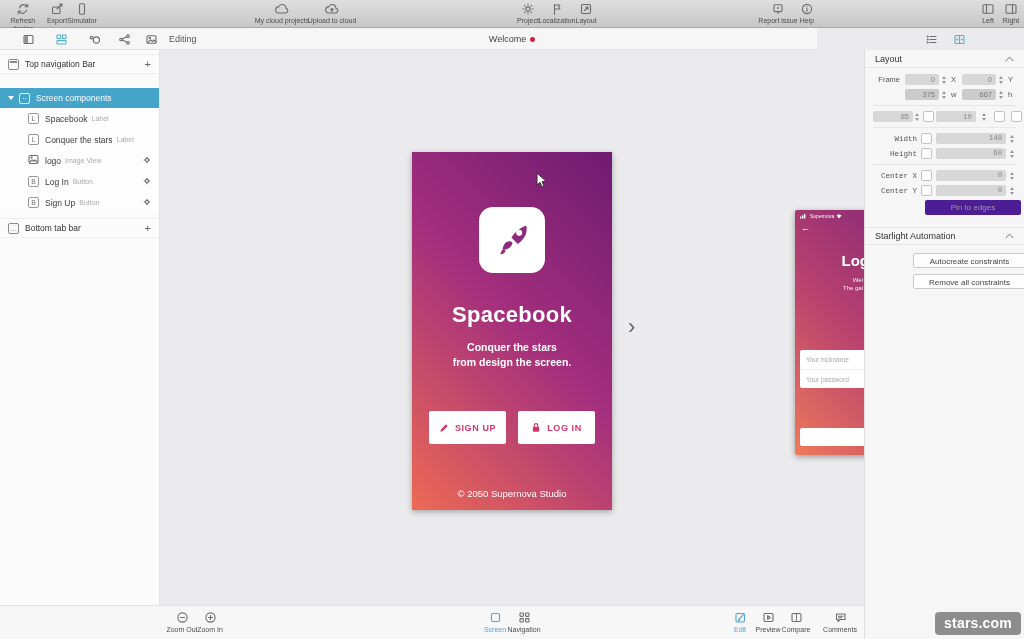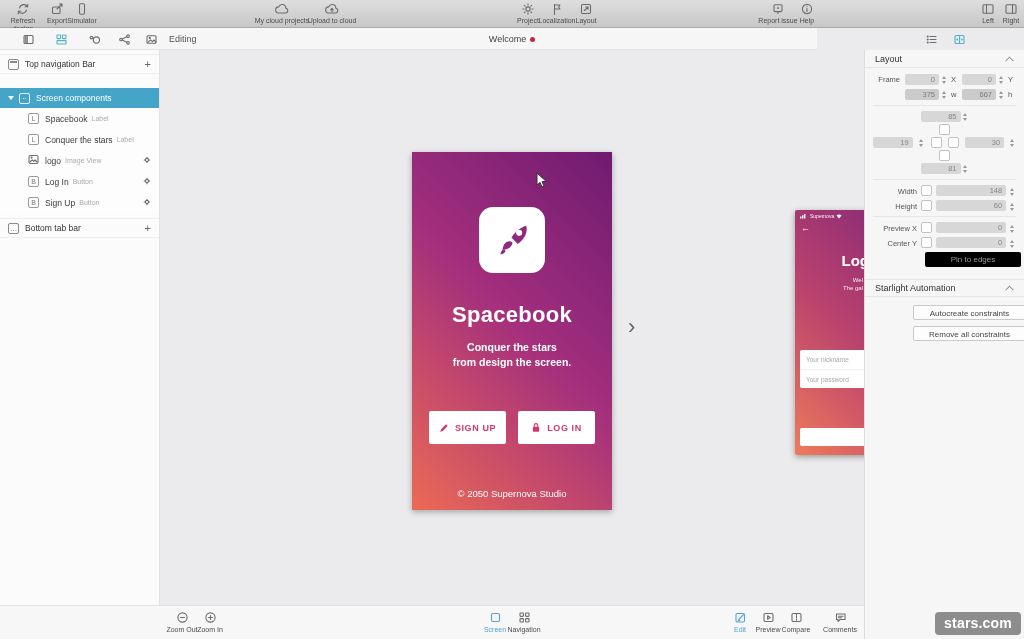--- a/index.html
+++ b/index.html
@@ -72,28 +72,28 @@
   .frow { display:flex; align-items:center; justify-content:flex-end; gap:3px; margin-bottom:4px; font-size:7.5px; color:#555; }
   .inp { background:#d7d7d7; border-radius:2px; height:11px; line-height:11px; text-align:right; padding-right:4px; color:#888; font-size:7.5px; }
   .inp.dim { background:#cbcbcb; color:#7d7d7d; }
   .w34 { width:34px; } .w40 { width:40px; } .w72 { width:72px; }
   .axis { width:8px; color:#555; }
   .stp { display:flex; flex-direction:column; justify-content:center; gap:2px; width:6px; }
   .stp i { display:block; width:0; height:0; border-left:2.5px solid transparent; border-right:2.5px solid transparent; }
   .stp .up { border-bottom:3px solid #999; }
   .stp .dn { border-top:3px solid #999; }
   .divider { border-top:1px solid #e6e6e6; margin:5px 0; }
-  .pin-col { display:flex; flex-direction:column; align-items:center; gap:2px; }
+  .pin-col { display:flex; flex-direction:row; align-items:flex-start; gap:2px; }
   .pin-mid { display:flex; align-items:center; gap:6px; width:100%; justify-content:center; }
   .cb { width:11px; height:11px; background:#fff; border:1px solid #c2c2c2; border-radius:2px; flex:0 0 auto; }
   .hgroup { display:flex; align-items:center; gap:2px; }
-  .prow { display:flex; align-items:flex-end; gap:4px; margin-bottom:4px; font-size:7.5px; color:#555; }
+  .prow { display:flex; align-items:center; gap:4px; margin-bottom:4px; font-size:7.5px; color:#555;font-family:Liberation Mono, monospace; }
   .prow .plabel { width:44px; text-align:right; flex:0 0 auto; }
   .gbtn { height:15px; line-height:15px; text-align:center; font-size:8px; border-radius:2px; }
-  .pin-edges { margin:2px 0 4px 52px; width:96px; background:#000000; color:#9a9a9a; }
+  .pin-edges { margin:2px 0 4px 52px; width:96px; background:#4c1d95; color:#9a9a9a; }
   .auto-btn { margin:0 0 6px 40px; width:113px; background:#fdfdfd; border:1px solid #c9c9c9; color:#444; }
   .auto-body { padding:8px 8px 0 8px; }
 
   
   .bottombar { position:absolute; left:0; top:605px; width:864px; height:34px; background:#f7f7f7; border-top:1px solid #e2e2e2; }
   .bb-item { position:absolute; top:5px; text-align:center; font-size:7px; line-height:9px; color:#4c4c4c; }
   .bb-item svg { display:block; margin:0 auto 1px auto; }
   .bb-item.active { color:#54a4d8; }
   .bb-item.active .ic { stroke:#54a4d8; }
 
@@ -471,21 +471,21 @@
         <span class="plabel">Height</span>
         <span class="cb"></span>
         <span class="inp w72">60</span>
         <span class="stp">
             <i class="up"></i>
             <i class="dn"></i>
           </span>
       </div>
       <div class="divider"></div>
       <div class="prow">
-        <span class="plabel">Preview X</span>
+        <span class="plabel">Center X</span>
         <span class="cb"></span>
         <span class="inp w72">0</span>
         <span class="stp">
             <i class="up"></i>
             <i class="dn"></i>
           </span>
       </div>
       <div class="prow">
         <span class="plabel">Center Y</span>
         <span class="cb"></span>

